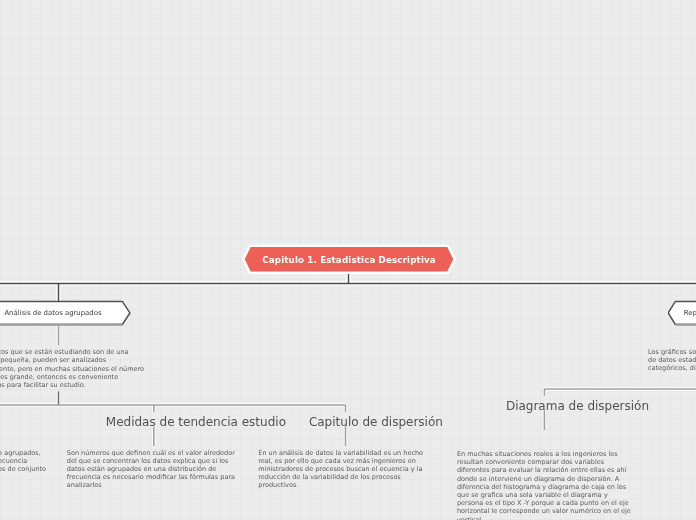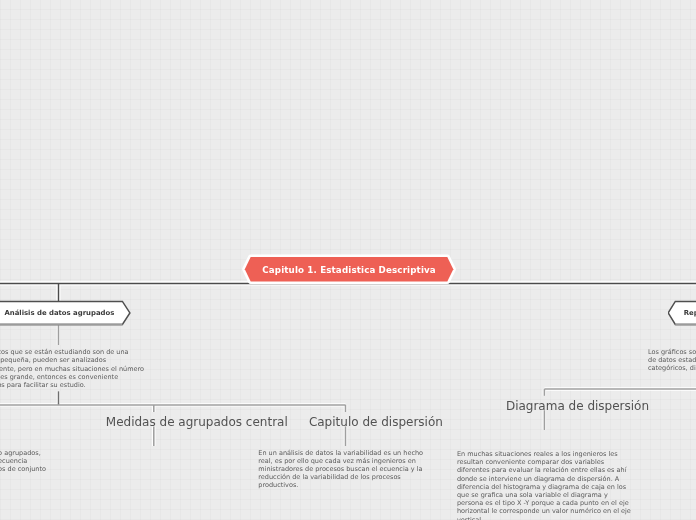--- a/index.html
+++ b/index.html
@@ -13,28 +13,28 @@
                      linear-gradient(to bottom, rgba(0,0,0,0.018) 1px, transparent 1px);
     background-size:10px 10px;background-position:0px -1px;}
 
   #links{position:absolute;left:0;top:0;width:696px;height:520px;}
   .lkcase{fill:none;stroke:#ffffff;stroke-width:4.2;}
   .lkcase2{fill:none;stroke:#ffffff;stroke-width:3.4;}
   .lk1{fill:none;stroke:#4a4a4a;stroke-width:1.45;}
   .lk2{fill:none;stroke:#9f9f9f;stroke-width:1.55;}
   .lk3{fill:none;stroke:#6e6e6e;stroke-width:1.5;}
 
-  .rootnode{position:absolute;left:241px;top:253px;width:216px;height:34px;}
+  .rootnode{position:absolute;left:241px;top:243px;width:216px;height:34px;}
   .rootlbl{position:absolute;left:3.8px;top:5.1px;width:208.5px;height:24.5px;
     display:flex;align-items:center;justify-content:center;
     color:#ffffff;font-weight:bold;font-size:8.7px;letter-spacing:0.15px;}
 
   .hexnode{position:absolute;}
   .hexlbl{position:absolute;display:flex;align-items:center;
-    color:#3a3a3a;font-weight:bold;font-size:6.9px;white-space:nowrap;}
+    color:#3a3a3a;font-weight:normal;font-size:6.9px;white-space:nowrap;}
 
   .lbl{position:absolute;color:#525252;font-size:12px;white-space:nowrap;}
   .para{position:absolute;color:#5b5b5b;font-size:6.5px;line-height:8.2px;white-space:pre;}
 </style>
 </head>
 <body>
 
 <div id="canvas">
 
   <svg id="links" viewBox="0 0 696 520">
@@ -87,21 +87,26 @@
     <svg width="130" height="26" viewBox="0 0 130 26">
       <polygon points="7.3,1.4 130,1.4 130,24.5 7.3,24.5 0.2,12.95" fill="#ffffff" stroke="#4f4f4f" stroke-width="1.5"></polygon>
       <path d="M7.3,24.5 L130,24.5" stroke="#9b9b9b" stroke-width="1.8" fill="none"></path>
     </svg>
     <div class="hexlbl" style="left:15.8px;top:1.4px;height:22.6px;">Rep</div>
   </div>
   <div class="para" style="left:648px;top:348px;">Los gráficos so
 de datos estad
 categóricos, di</div>
 
-  <div class="lbl" style="left:105.8px;top:415px;">Medidas de agrupados central</div>
+  <div class="lbl" style="left:105.8px;top:415px;">Medidas de tendencia estudio</div>
+  <div class="para" style="left:66.8px;top:448.6px;">Son números que definen cuál es el valor alrededor
+del que se concentran los datos explica que si los
+datos están agrupados en una distribución de
+frecuencia es necesario modificar las fórmulas para
+analizarlos</div>
 
   <div class="lbl" style="left:308.9px;top:415px;">Capitulo de dispersión</div>
   <div class="para" style="left:258.3px;top:448.6px;">En un análisis de datos la variabilidad es un hecho
 real, es por ello que cada vez más ingenieros en
 ministradores de procesos buscan el ecuencia y la
 reducción de la variabilidad de los procesos
 productivos.</div>
 
   <div class="para" style="left:-1.9px;top:448.8px;">o agrupados,
 ecuencia

